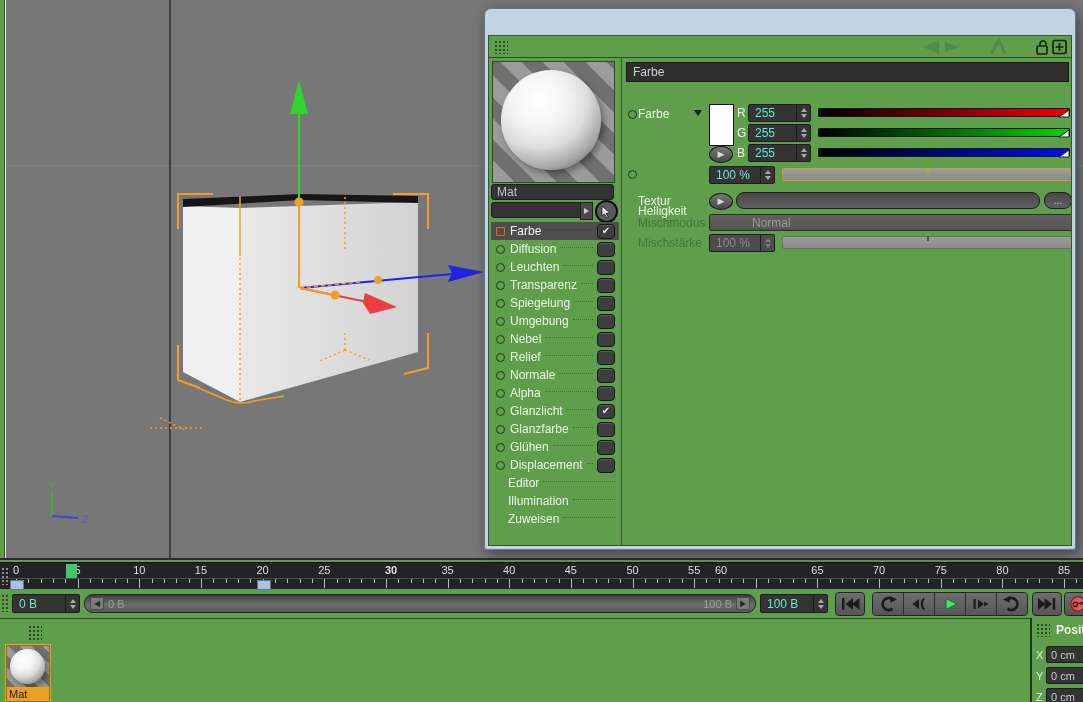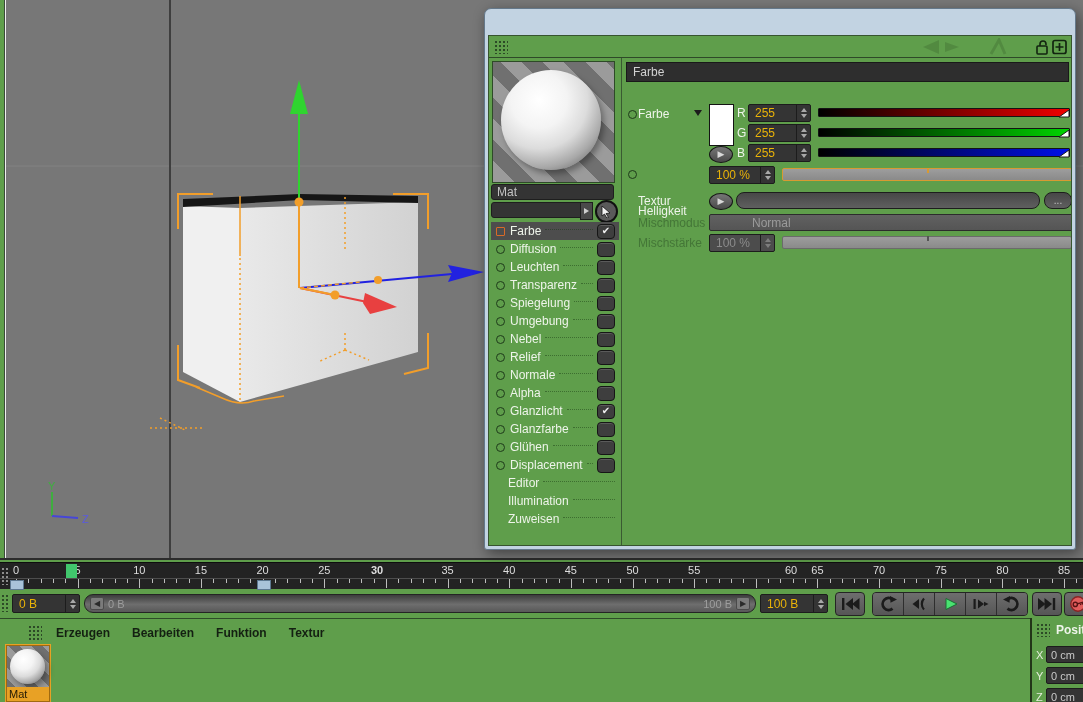--- a/index.html
+++ b/index.html
@@ -42,21 +42,21 @@
   .ch-lead{flex:1;border-bottom:1px dotted rgba(20,50,15,.45);margin:0 4px 3px 4px;min-width:2px;}
   .ch-box{width:16px;height:13px;background:#3e3e3e;border:1px solid #161616;border-radius:4px;margin-right:4px;flex:0 0 auto;
     display:flex;align-items:center;justify-content:center;color:#f2f2f2;font-size:10px;line-height:10px;box-shadow:inset 0 1px 0 rgba(255,255,255,.15);}
 
   .col-sep{position:absolute;left:132px;top:22px;bottom:0;width:1px;background:#3a5a32;}
   .right-panel{position:absolute;left:135px;top:22px;right:0;bottom:0;}
   .rp-header{position:absolute;left:2px;top:4px;right:2px;height:18px;background:#2e2e2e;border:1px solid #191919;color:#d2d2d2;font-size:12px;display:flex;align-items:center;padding-left:6px;}
   .rp-label{position:absolute;font-size:12px;color:#eef4ea;}
   .rp-label.disabled{color:#447637;}
   .rp-ind{position:absolute;width:7px;height:7px;border:1.5px solid #1e3a1a;border-radius:50%;}
-  .spinner{position:absolute;height:16px;background:#343434;border:1px solid #1c1c1c;border-radius:2px;color:#eab308;font-size:12px;display:flex;align-items:center;}
+  .spinner{position:absolute;height:16px;background:#343434;border:1px solid #1c1c1c;border-radius:2px;color:#5eead4;font-size:12px;display:flex;align-items:center;}
   .spinner .val{flex:1;padding-left:6px;}
   .spinner .arrows{width:13px;align-self:stretch;border-left:1px solid #1c1c1c;display:flex;flex-direction:column;align-items:center;justify-content:center;gap:2px;}
   .tri-up{width:0;height:0;border-left:3px solid transparent;border-right:3px solid transparent;border-bottom:4px solid #a9a9a9;}
   .tri-dn{width:0;height:0;border-left:3px solid transparent;border-right:3px solid transparent;border-top:4px solid #a9a9a9;}
   .spinner.disabled{background:#4c4c4c;color:#8c8c8c;}
   .spinner.disabled .tri-up{border-bottom-color:#7d7d7d}.spinner.disabled .tri-dn{border-top-color:#7d7d7d}
   .gslider{position:absolute;height:7px;border:1px solid #141414;border-radius:1px;}
   .handle{position:absolute;right:-1px;bottom:-6px;}
   .pct-slider{position:absolute;height:11px;background:linear-gradient(#9d9d9d,#8a8a8a);border:1px solid #d89a32;border-radius:2px;}
   .pct-slider.disabled{border-color:#6b6b6b;}
@@ -498,27 +498,27 @@
       <div class="rtick" style="left: 1039.39px; height: 4px;"></div>
       <div class="rtick" style="left: 1051.72px; height: 4px;"></div>
       <div class="rtick" style="left: 1064.05px; height: 9px;"></div>
       <div class="rtick" style="left: 1076.38px; height: 4px;"></div>
       <div class="rlabel" style="left: 16px;">0</div>
       <div class="rlabel" style="left: 77.65px;">5</div>
       <div class="rlabel" style="left: 139.3px;">10</div>
       <div class="rlabel" style="left: 200.95px;">15</div>
       <div class="rlabel" style="left: 262.6px;">20</div>
       <div class="rlabel" style="left: 324.25px;">25</div>
-      <div class="rlabel" style="left: 377px; font-weight: bold;">30</div>
+      <div class="rlabel" style="left: 391px; font-weight: bold;">30</div>
       <div class="rlabel" style="left: 447.55px;">35</div>
       <div class="rlabel" style="left: 509.2px;">40</div>
       <div class="rlabel" style="left: 570.85px;">45</div>
       <div class="rlabel" style="left: 632.5px;">50</div>
       <div class="rlabel" style="left: 694.15px; text-align: center;">55</div>
-      <div class="rlabel" style="left: 791px;">60</div>
+      <div class="rlabel" style="left: 721px;">60</div>
       <div class="rlabel" style="left: 817.45px;">65</div>
       <div class="rlabel" style="left: 879.1px;">70</div>
       <div class="rlabel" style="left: 940.75px;">75</div>
       <div class="rlabel" style="left: 1002.4px;">80</div>
       <div class="rlabel" style="left: 1064.05px;">85</div>
       <div class="playhead" style="left: 65.65px;"></div>
       <div class="kf" style="left: 10px;"></div>
       <div class="kf" style="left: 256.6px;"></div>
     </div>
 
@@ -613,21 +613,20 @@
               <circle cx="9.3" cy="8.4" r="2.1" fill="none" stroke="#571414" stroke-width="1.4"></circle>
               <path d="M11.3,7.8 L17,6.2 M14.3,6.9 l0.6,2.1 M16.2,6.4 l0.6,2.1" stroke="#571414" stroke-width="1.3" fill="none"></path>
             </svg>
           </span>
         </div>
       </div>
   </div>
 
   <div class="menurow">
     <div class="grip" style="width:14px;height:15px;margin:0 14px 0 28px;"></div>
-    <span id="menu-items"><span class="menu-item">Erzeugen</span><span class="menu-item">Bearbeiten</span><span class="menu-item">Funktion</span><span class="menu-item">Textur</span></span>
   </div>
   <div class="shelf">
     <div class="thumb">
       <div class="sphere abs" style="left:3px;top:3px;width:35px;height:35px;"></div>
       <div class="thumb-label" id="thumb-name">Mat</div>
     </div>
   </div>
 
   <div class="coordpanel">
     <div class="abs" style="left:4px;top:5px;display:flex;align-items:center;gap:6px;">

